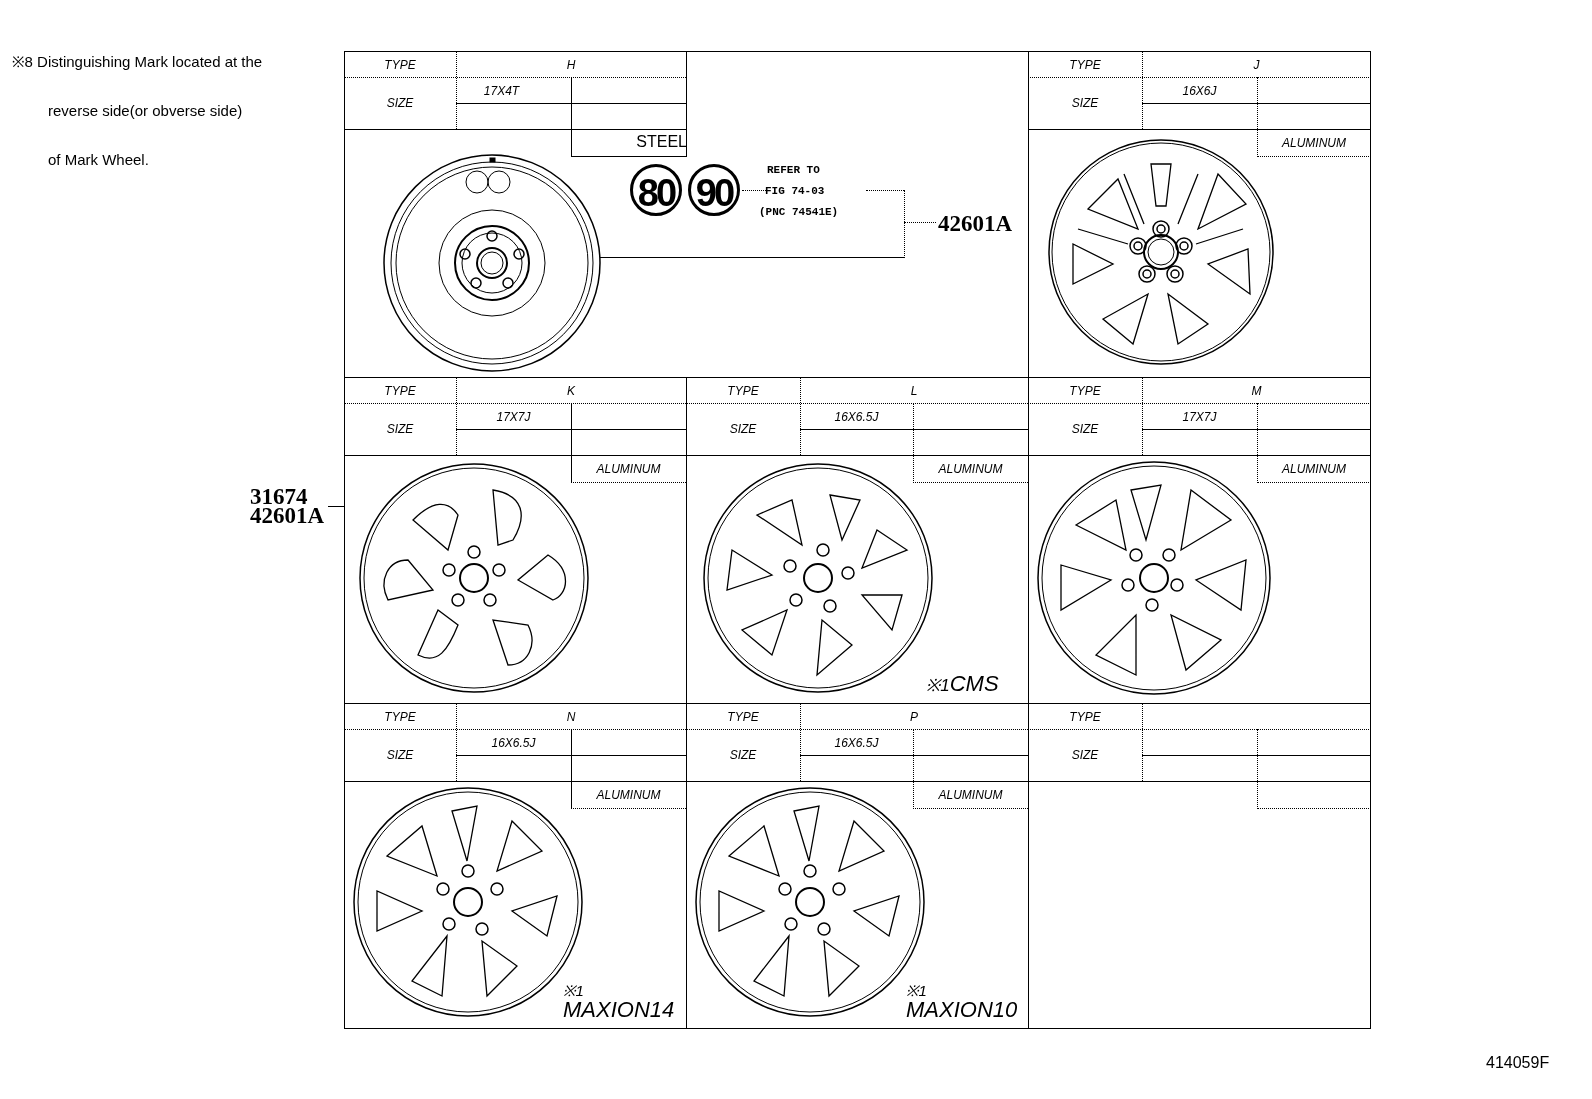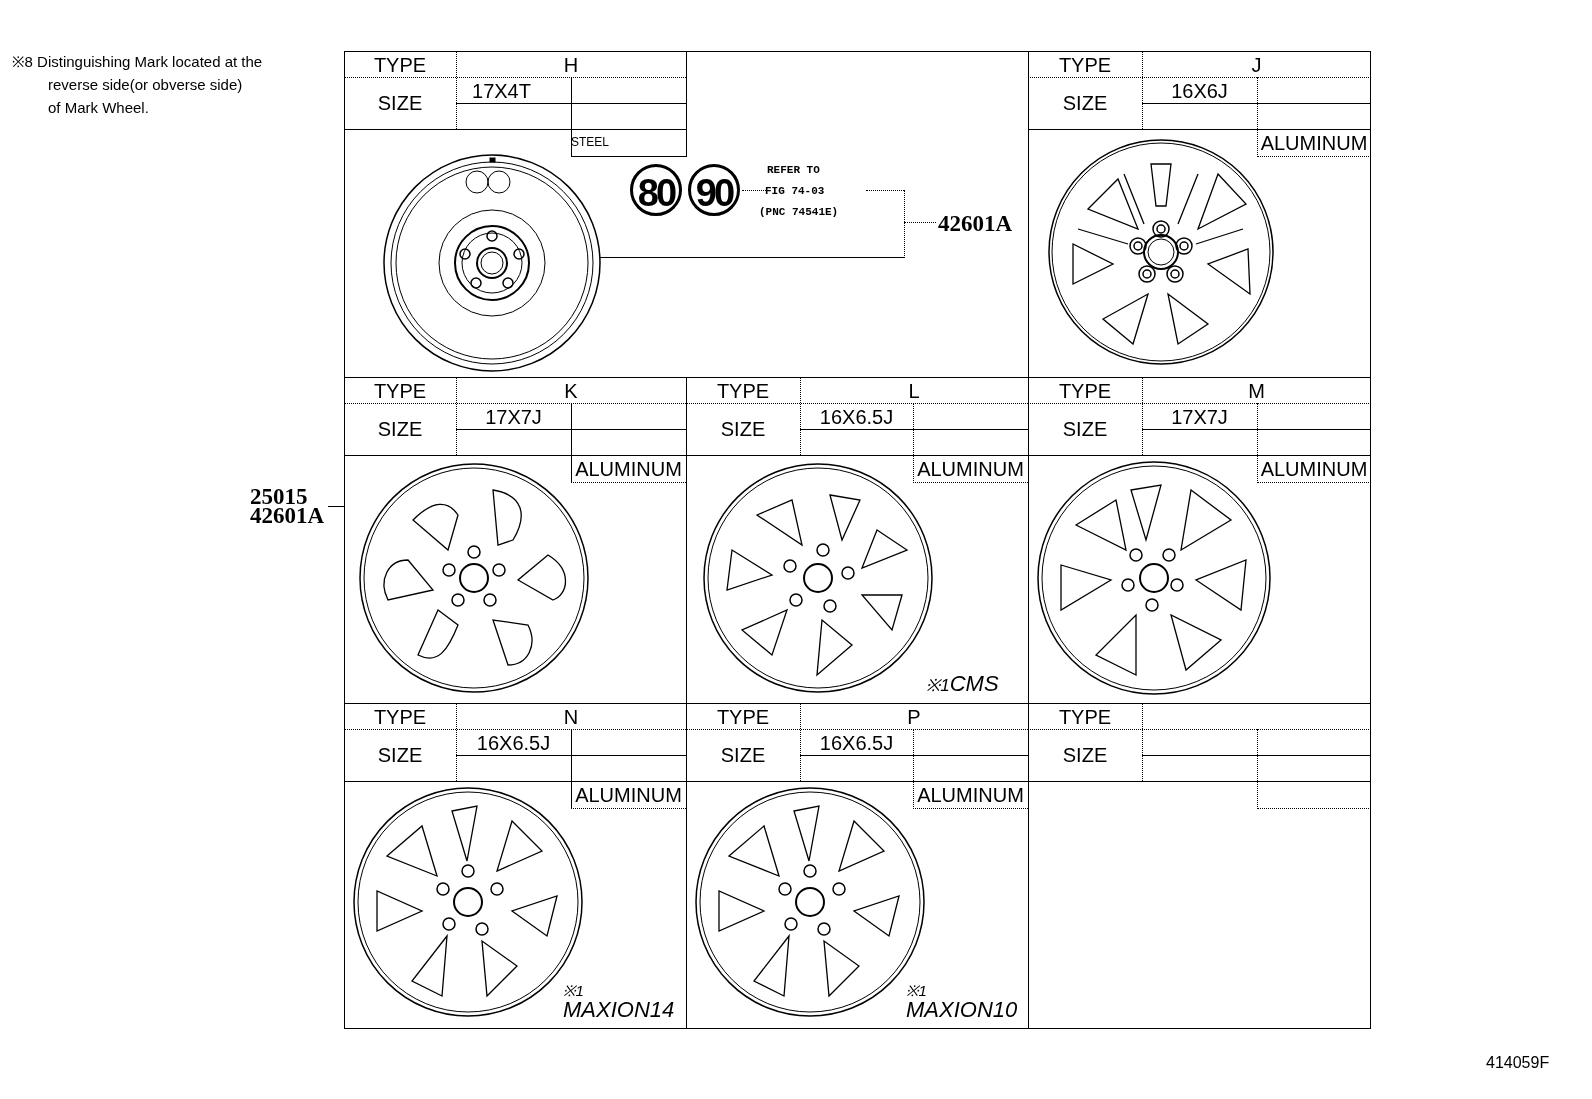--- a/index.html
+++ b/index.html
@@ -1,44 +1,44 @@
 <!DOCTYPE html>
 <html><head>
 <meta charset="utf-8">
 <style>
   html,body{margin:0;padding:0;background:#fff;}
   body{width:1592px;height:1099px;position:relative;overflow:hidden;font-family:"Liberation Sans",sans-serif;color:#000;}
   .abs{position:absolute;}
   .note{left:12px;top:50px;font-size:15px;line-height:23px;}
-  .note .l2,.note .l3{padding-left:36px;}
+  .note .l2,.note .l3{padding-left:36px;margin-top:26px;}
   .frame{left:344px;top:51px;width:1027px;height:978px;border:1.5px solid #000;box-sizing:border-box;}
   .hl{position:absolute;height:0;border-top:1.5px solid #000;}
   .vl{position:absolute;width:0;border-left:1.5px solid #000;}
   .dl{position:absolute;height:0;border-top:1px dotted #000;}
   .dv{position:absolute;width:0;border-left:1px dotted #000;}
-  .cell{position:absolute;font-size:20px;text-align:center;line-height:24px;}
-  .mat{position:absolute;font-size:12px;text-align:left;border:1px solid #000;border-top:none;box-sizing:border-box;line-height:26px;}
+  .cell{position:absolute;font-size:12px;text-align:center;line-height:24px;font-style:italic;}
+  .mat{position:absolute;font-size:16px;text-align:right;border:1px solid #000;border-top:none;box-sizing:border-box;line-height:26px;}
   .mono{font-family:"Liberation Mono",monospace;font-weight:bold;}
   .pnum{font-family:"Liberation Serif",serif;font-weight:bold;font-size:23px;}
   .badge{position:absolute;width:52px;height:52px;border:3px solid #000;border-radius:50%;font-size:38px;font-weight:bold;text-align:center;line-height:52px;letter-spacing:-3px;font-family:"Liberation Sans",sans-serif;box-sizing:border-box;}
   .mark{position:absolute;font-size:22px;line-height:22px;font-style:italic;}
   .mark .sm{font-size:15px;display:block;line-height:16px;}
   svg.w{position:absolute;}
 </style>
 </head>
 <body>
 
 <div class="abs note">
   <div>※8 Distinguishing Mark located at the</div>
   <div class="l2">reverse side(or obverse side)</div>
   <div class="l3">of Mark Wheel.</div>
 </div>
 
 <div class="abs pnum" style="left:250px;top:487px;line-height:19px;">
-  <div>25015</div>
+  <div>31674</div>
   <div>42601A</div>
 </div>
 <div class="hl" style="left:328px;top:506px;width:16px;"></div>
 
 <div class="abs frame"></div>
 
 <div class="vl" style="left:1028px;top:51px;height:978px;"></div>
 <div class="vl" style="left:686px;top:378px;height:651px;"></div>
 
 <div class="hl" style="left:344px;top:377px;width:1027px;"></div>

